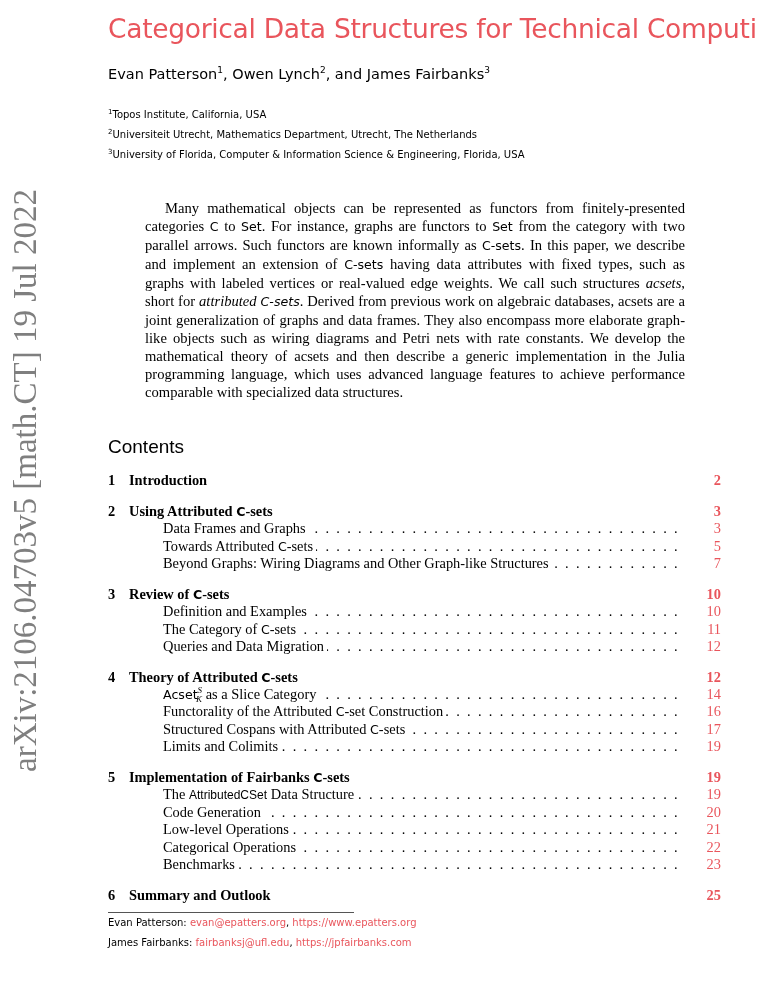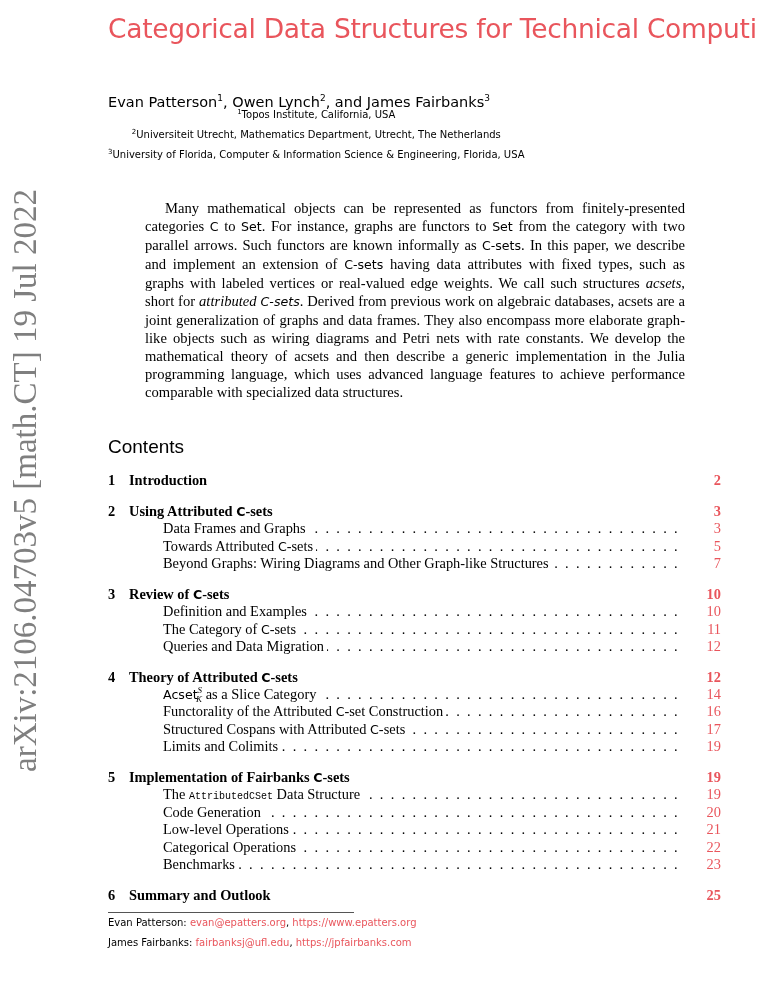--- a/index.html
+++ b/index.html
@@ -11,24 +11,24 @@
     transform: rotate(-90deg); transform-origin: 0 0;
     font-family: "Liberation Serif", serif; font-size: 33px; color: #7f7f7f;
     white-space: nowrap; letter-spacing: 0px; line-height: 40px;
   }
   #title {
     position: absolute; left: 108px; top: 13px; font-family: "DejaVu Sans", sans-serif;
     font-size: 26.5px; color: #e9555c; white-space: nowrap; letter-spacing: -0.3px;
   }
   #authors {
     position: absolute; left: 108px; top: 66px; font-family: "DejaVu Sans", sans-serif;
-    font-size: 14.5px; white-space: nowrap; margin-top: 28px;
+    font-size: 14.5px; white-space: nowrap;
   }
   #authors sup { font-size: 9px; vertical-align: 6px; line-height: 0; }
-  #affiliations { position: absolute; left: 108px; top: 109px; font-family: "DejaVu Sans", sans-serif; font-size: 10px; text-align: center; }
+  #affiliations { position: absolute; left: 108px; top: 109px; font-family: "DejaVu Sans", sans-serif; font-size: 10px; }
   #affiliations div { height: 20px; white-space: nowrap; }
   #affiliations sup { font-size: 7px; vertical-align: 4px; line-height: 0; }
 
   #abstract {
     position: absolute; left: 145px; top: 199px; width: 540px;
     font-family: "Liberation Serif", serif; font-size: 14.6px; line-height: 18.05px;
     text-align: justify; text-indent: 20px;
   }
   #abstract .sf { font-family: "DejaVu Sans", sans-serif; font-size: 12.6px; }
   #abstract i .sf { font-style: italic; }
@@ -45,21 +45,21 @@
   .toc-label { position: absolute; left: 21px; top: 0; white-space: nowrap; background: #fff; padding-right: 3px; }
   .toc-sub .toc-label { left: 55px; }
   .toc-dots {
     position: absolute; left: 60px; right: 36px; top: 0; overflow: hidden; white-space: nowrap;
     letter-spacing: 7.3px; color: #000; text-align: right; direction: rtl;
   }
   .toc-page { position: absolute; right: 0; top: 0; color: #e9555c; text-align: right; }
   .toc-section .toc-page { font-weight: bold; }
   .toc-label .sf { font-family: "DejaVu Sans", sans-serif; font-size: 12.6px; font-weight: normal; }
   .toc-section .toc-label .sf { font-weight: bold; }
-  .toc-label .tt { font-family: Liberation Mono, monospace; font-size: 10px; }
+  .toc-label .tt { font-family: Liberation Sans, sans-serif; font-size: 12px; }
   .toc-label sub, .toc-label sup { font-family: "Liberation Serif", serif; font-style: italic; font-size: 9px; }
 
   #footnote-rule { position: absolute; left: 108px; top: 912px; width: 246px; height: 1px; background: #555; }
   #footnotes { position: absolute; left: 108px; top: 917px; font-family: "DejaVu Sans", sans-serif; font-size: 10px; }
   #footnotes div { height: 19.5px; white-space: nowrap; }
 </style>
 </head>
 <body>
 
 <div id="arxiv-stamp">arXiv:2106.04703v5  [math.CT]  19 Jul 2022</div>

